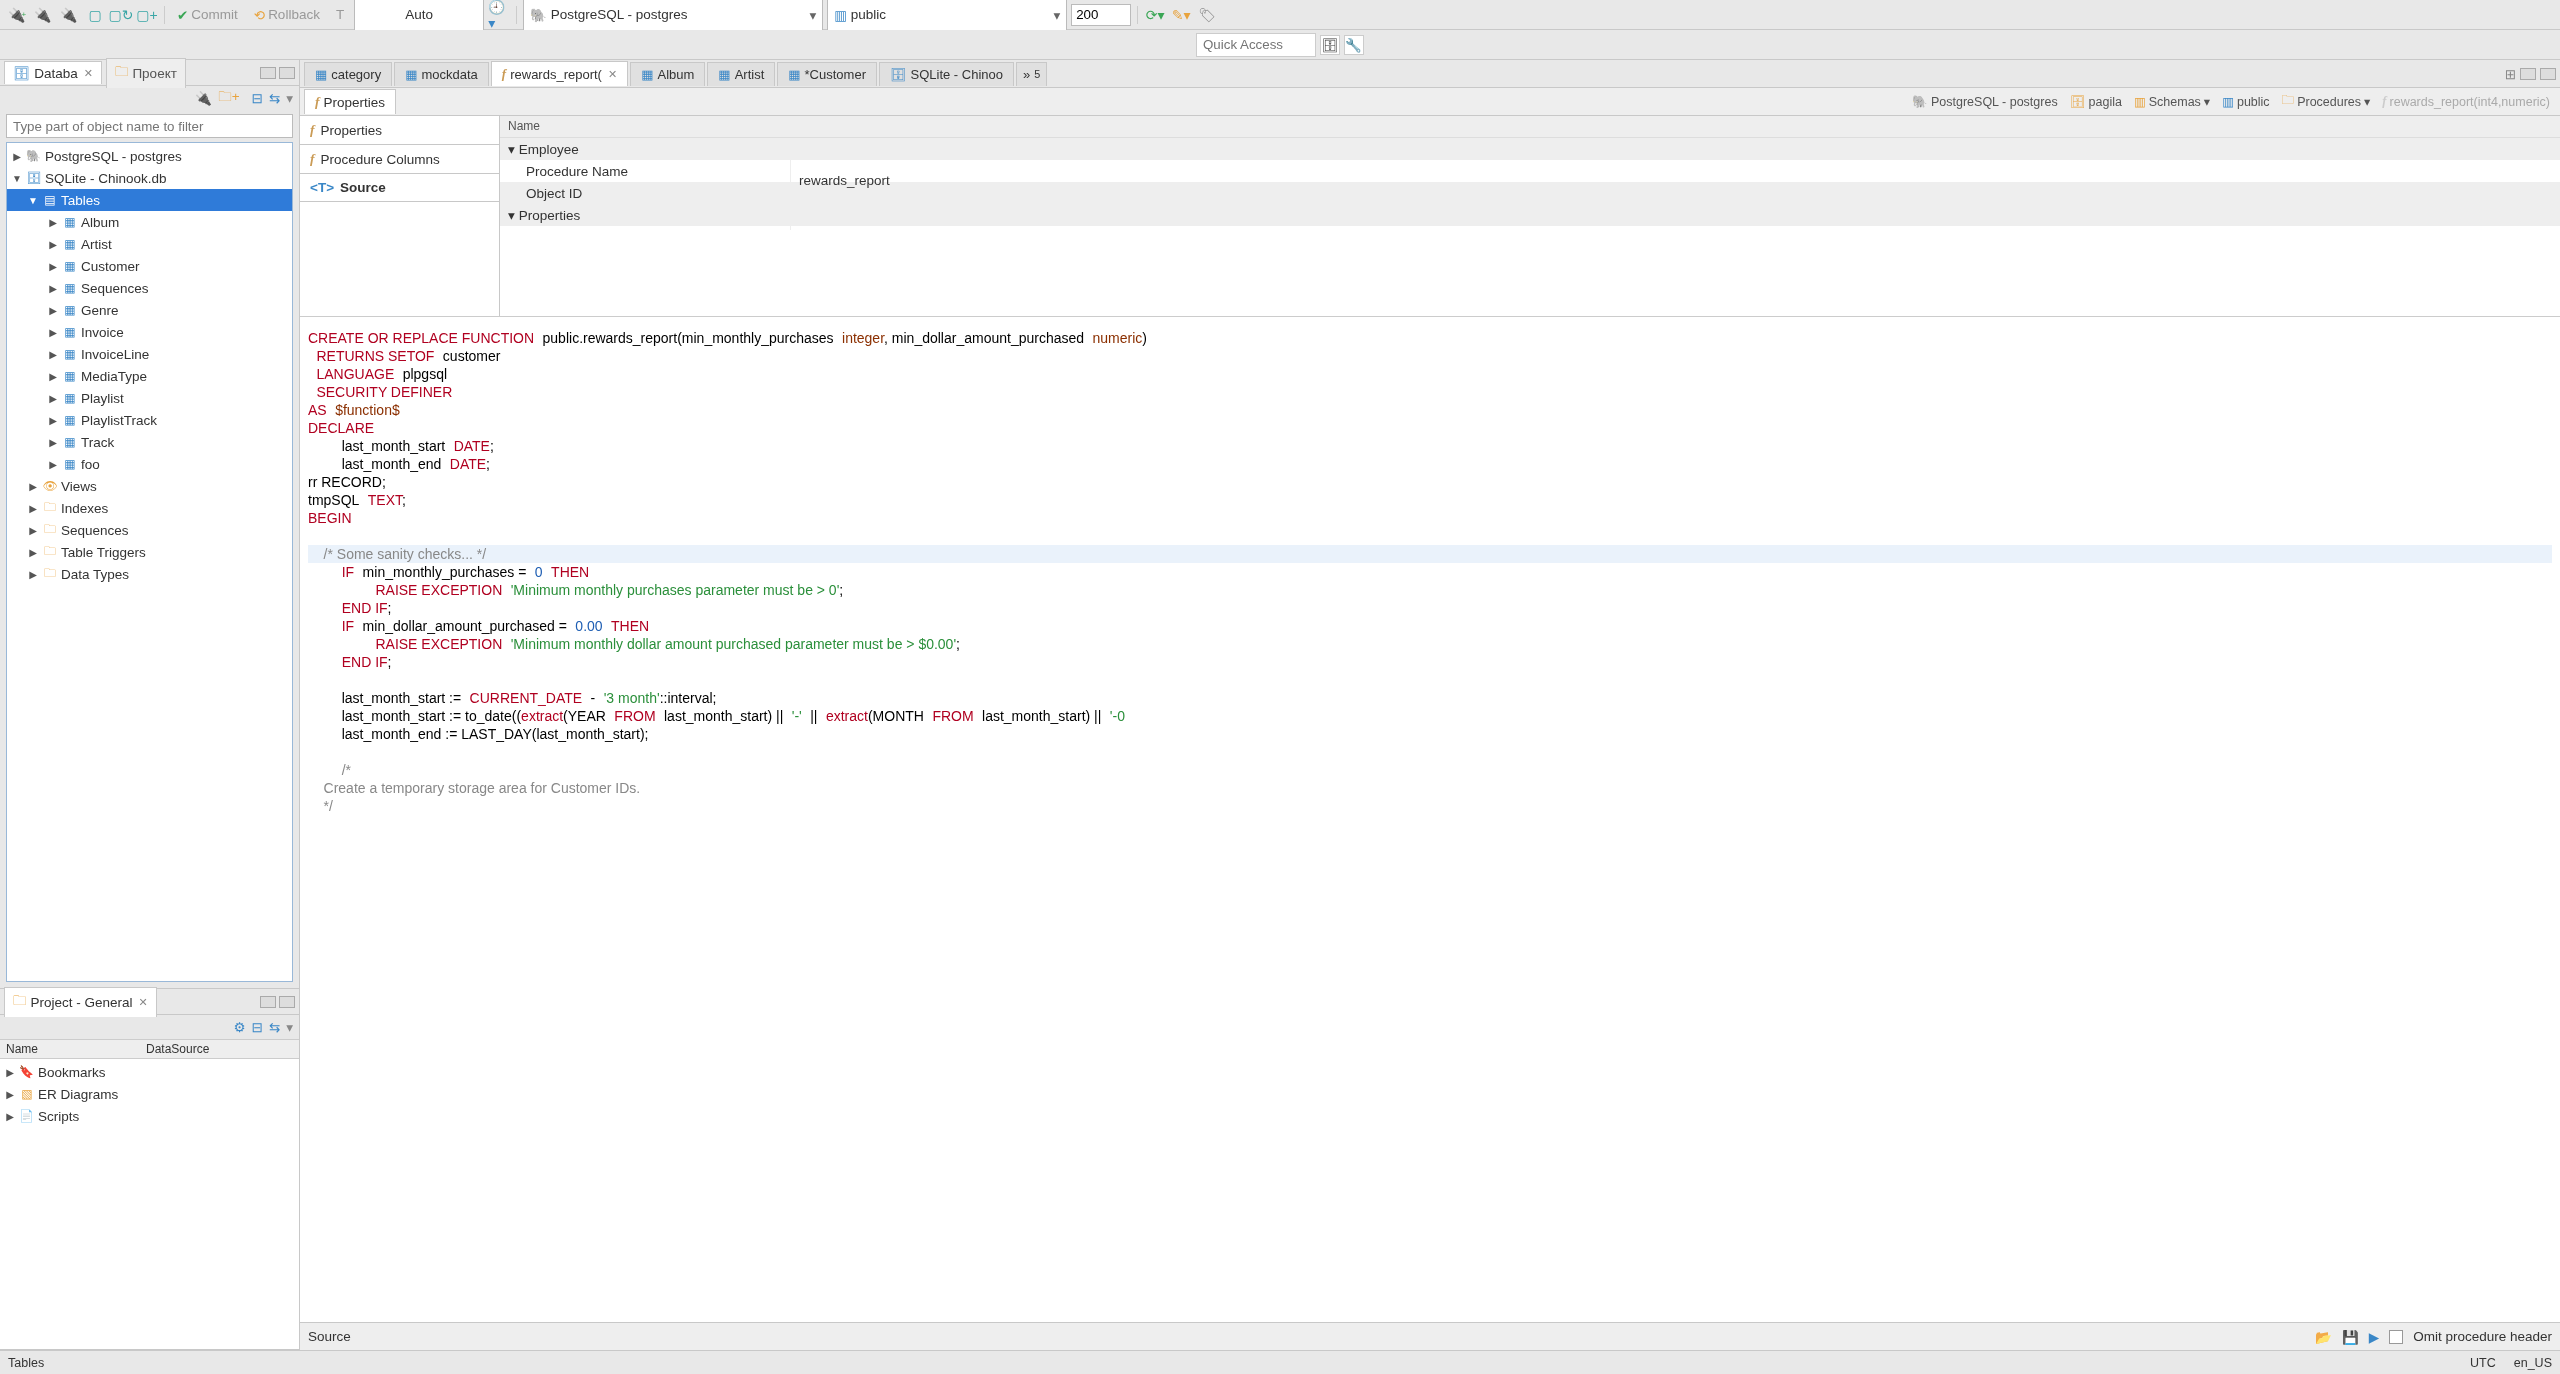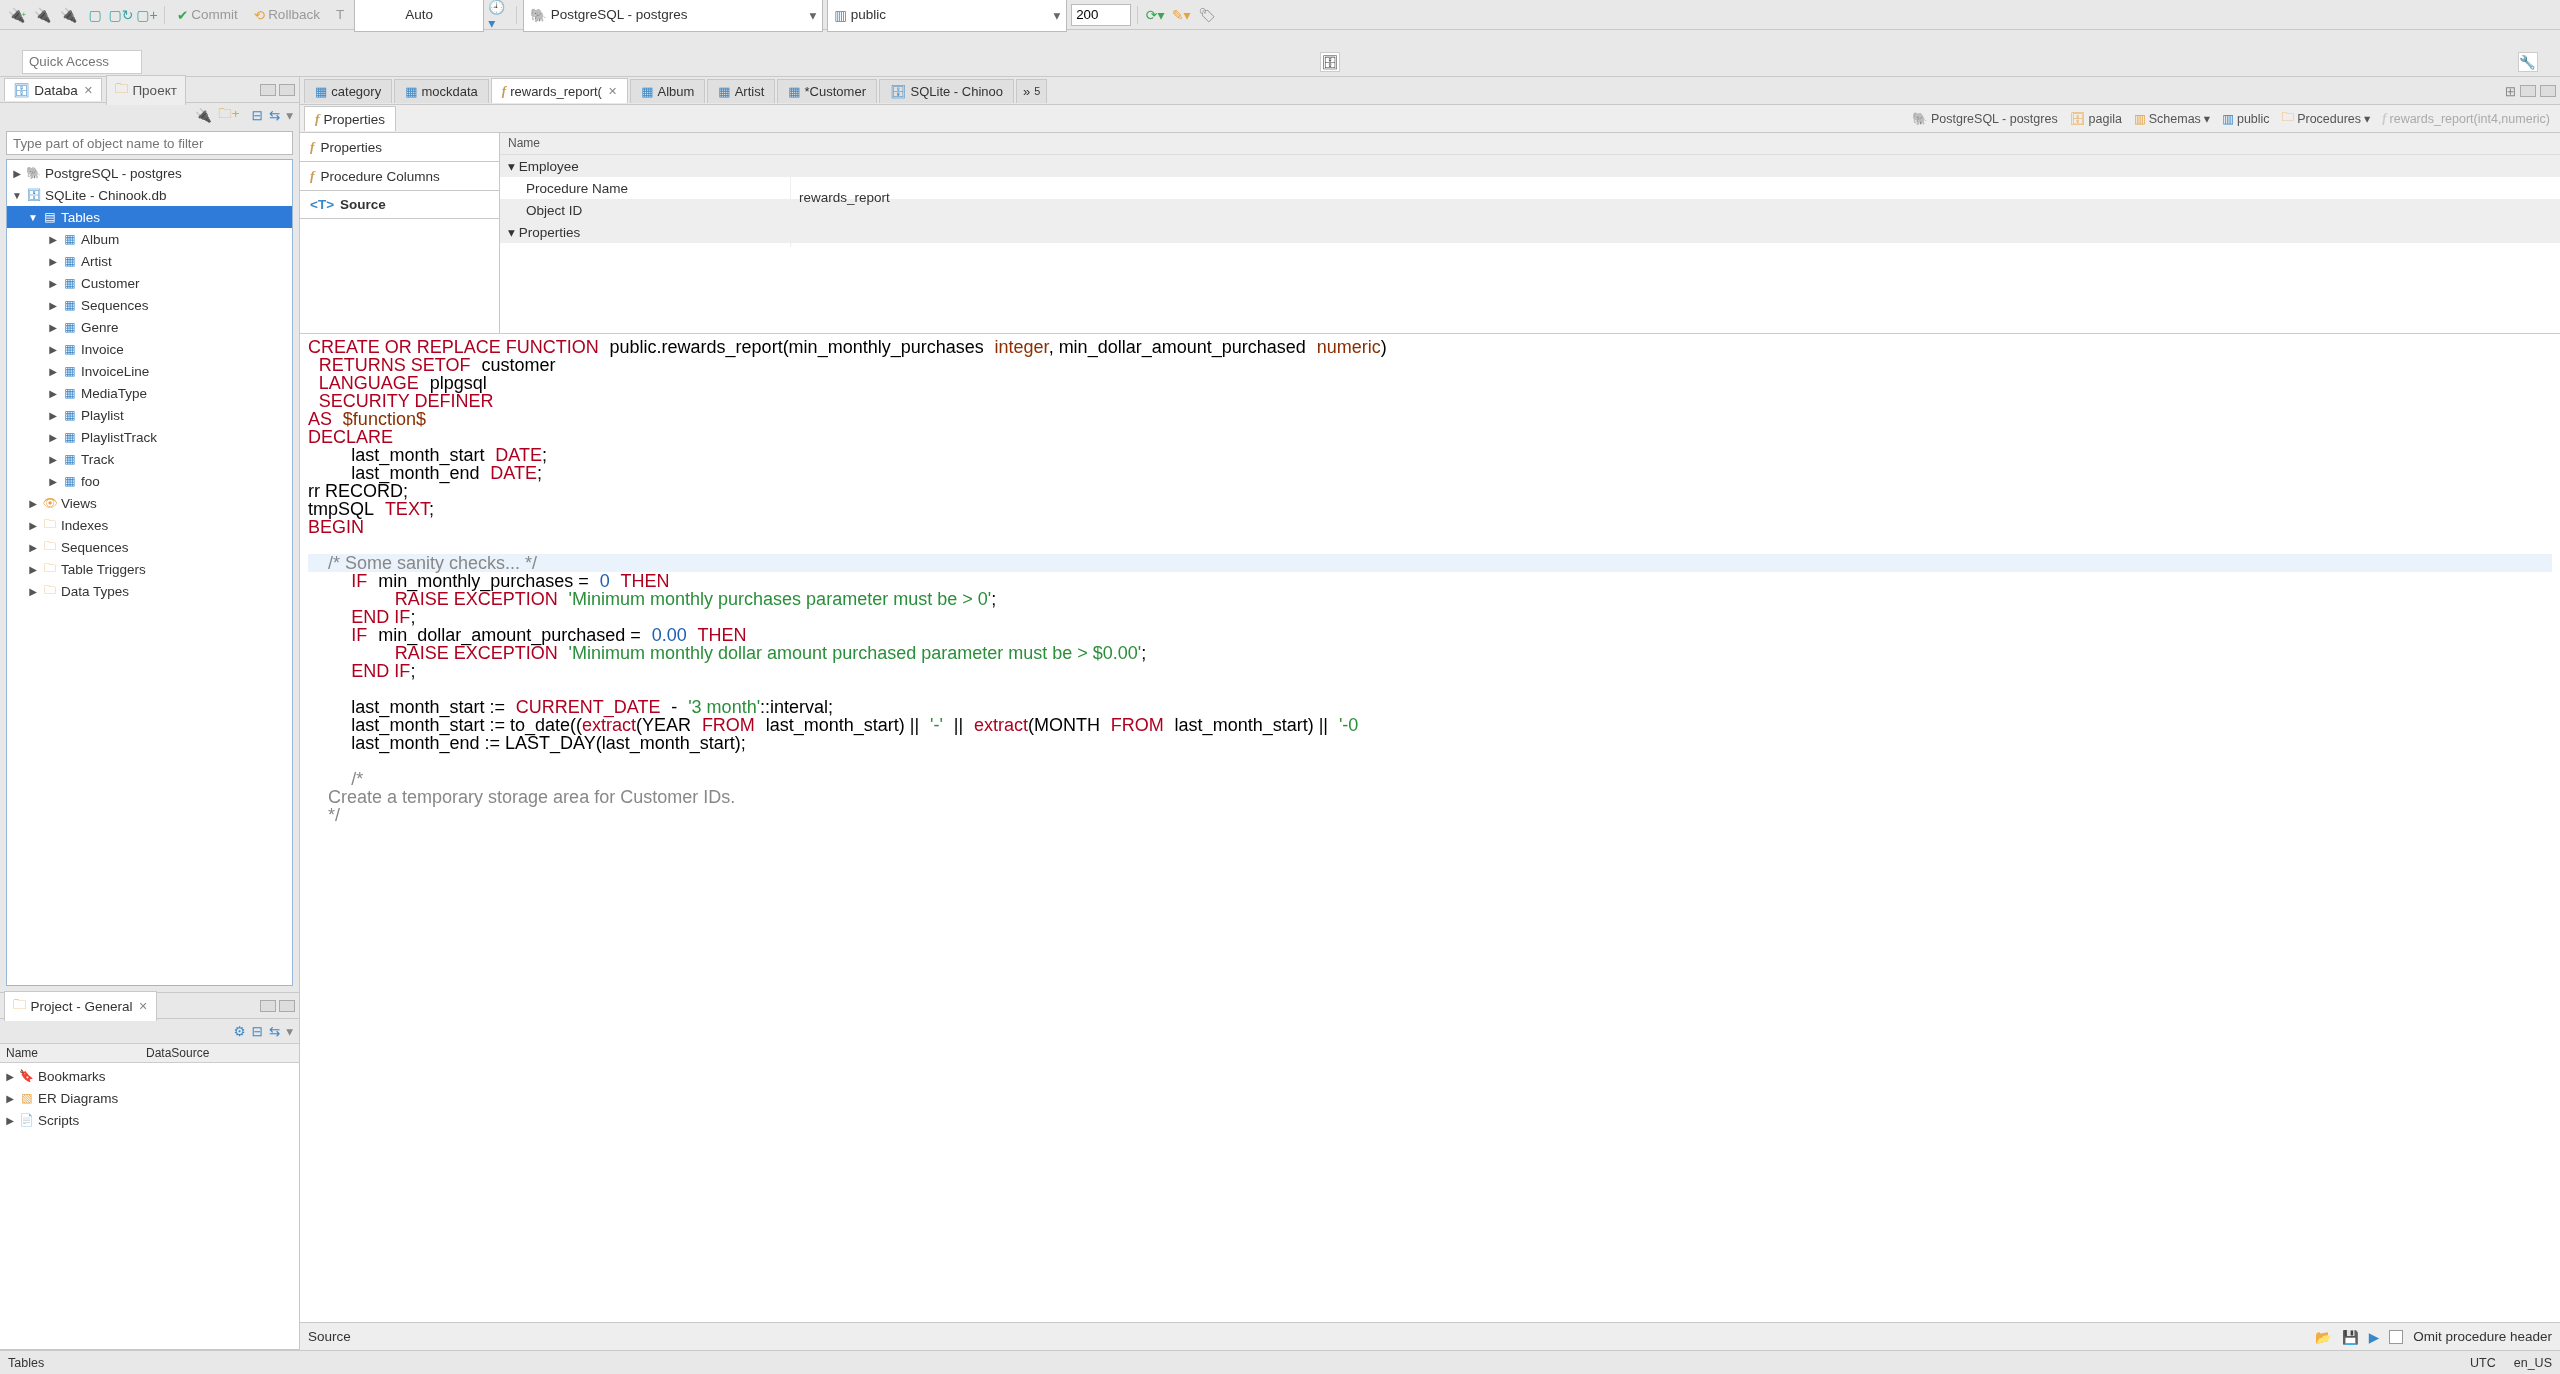--- a/index.html
+++ b/index.html
@@ -7,21 +7,21 @@
 .app { display: flex; flex-direction: column; height: 100%; }
 
 
 .toolbar { display: flex; align-items: center; height: 30px; padding: 2px 6px; gap: 4px; background: #e8e8e8; border-bottom: 1px solid #c8c8c8; }
 .toolbar .icon-btn { width: 22px; height: 22px; display: inline-flex; align-items: center; justify-content: center; cursor: pointer; font-size: 14px; }
 .toolbar .sep { width: 1px; height: 18px; background: #ccc; margin: 0 2px; }
 .toolbar .txbtn { padding: 2px 6px; color: #999; display: inline-flex; align-items: center; gap: 3px; }
 .toolbar .combo { background: #fff; border: 1px solid #bbb; height: 22px; padding: 16px 6px; display: inline-flex; align-items: center; min-width: 100px; }
 .toolbar .combo .arrow { margin-left: auto; padding-left: 6px; color: #666; }
 .toolbar input.numbox { height: 22px; width: 60px; border: 1px solid #bbb; padding: 0 4px; background: #fff; }
-.quick-access-row { display: flex; justify-content: space-between; align-items: center; height: 30px; padding: 3px 22px; gap: 4px; border-bottom: 1px solid #c8c8c8; background: #e8e8e8; margin-top: 17px;}
+.quick-access-row { display: flex; justify-content: center; align-items: center; height: 30px; padding: 3px 22px; gap: 4px; border-bottom: 1px solid #c8c8c8; background: #e8e8e8;}
 .quick-access-row input { height: 24px; width: 120px; border: 1px solid #ccc; padding: 0 6px; color: #aaa; background: #fff; }
 .small-ico { width: 20px; height: 20px; display: inline-flex; align-items: center; justify-content: center; border: 1px solid #ccc; background: #fff; }
 
 .main { flex: 1 1 auto; display: flex; min-height: 0; }
 
 
 .left-pane { width: 300px; display: flex; flex-direction: column; border-right: 1px solid #c8c8c8; background: #e8e8e8; }
 .panel { display: flex; flex-direction: column; border-bottom: 1px solid #c8c8c8; }
 .panel-header { display: flex; align-items: center; height: 26px; background: #e8e8e8; border-bottom: 1px solid #c8c8c8; padding: 0 4px; gap: 4px; }
 .tab { display: inline-flex; align-items: center; gap: 4px; padding: 3px 8px; background: #fff; border: 1px solid #c8c8c8; border-bottom: none; position: relative; }
@@ -72,21 +72,21 @@
 .prop-table-head .col2 { flex: 1; padding: 3px 8px; border-left: 1px solid #ddd;}
 .prop-row { display: flex; height: 22px; border-bottom: 0; }
 .prop-row .col1 { width: 290px; padding: 2px 8px; display: flex; align-items: center; gap: 4px; }
 .prop-row .col2 { flex: 1; padding: 13px 8px; border-left: 1px solid #eee; }
 .prop-row.group { background: #eee; }
 .prop-row.group .col1 { font-weight: normal; }
 .prop-row.bold .col1 { font-weight: bold; }
 .prop-row .indent { padding-left: 26px; }
 .link { color: #2f6fcf; text-decoration: underline; }
 
-.source-area { flex: 1 1 auto; background: #fff; overflow: auto; font-family: "Menlo","Consolas",monospace; font-size: 18px; line-height: 18px; padding: 4px 8px; white-space: pre; border-top: 1px solid #ccc;}
+.source-area { flex: 1 1 auto; background: #fff; overflow: auto; font-family: "Menlo","Consolas",monospace; font-size: 14px; line-height: 18px; padding: 12px 8px; white-space: pre; border-top: 1px solid #ccc;}
 .kw { color: #b00020; }
 .kw2 { color: #8b2f00; }
 .ty { color: #8b2f00; }
 .num { color: #1e5eb3; }
 .str { color: #2a8f3a; }
 .cmt { color: #888; }
 .hl { background: #eaf2fb; display: inline-block; width: 100%; }
 .dark { color: #000; }
 
 .bottom-bar { display: flex; align-items: center; height: 28px; border-top: 1px solid #c8c8c8; background: #eee; padding: 0 8px; gap: 8px; }

